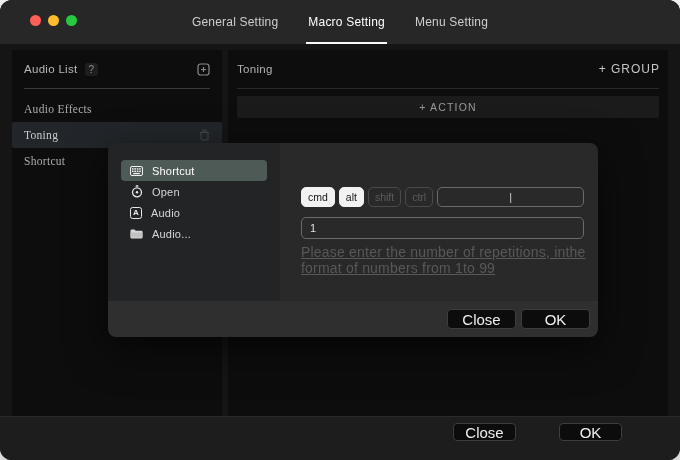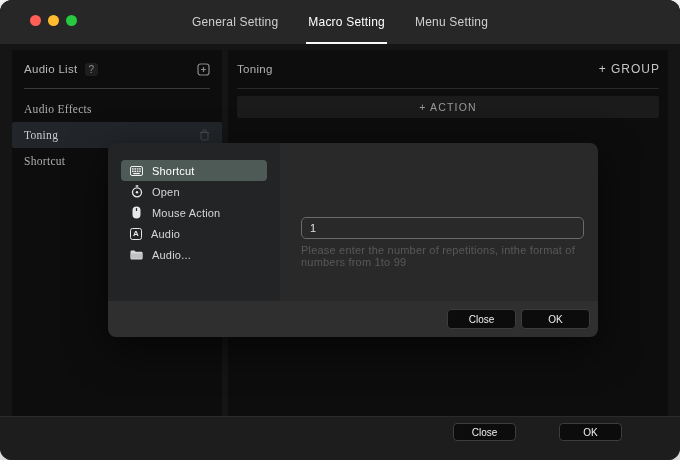--- a/index.html
+++ b/index.html
@@ -75,21 +75,21 @@
     font-size: 10.5px; color: #9a9a9a; letter-spacing: 1.2px;
   }
 
   
   .win-footer {
     position: absolute; left: 0; right: 0; bottom: 0; height: 44px;
     background: #1d1d1d; border-top: 1px solid #2a2a2a;
   }
   .btn {
     background: #0c0c0c; border: 1px solid #3d3d3d; border-radius: 4px;
-    color: #f0f0f0; font-size: 10px; display: flex; align-items: center; justify-content: center;
+    color: #f0f0f0; font-size: 15px; display: flex; align-items: center; justify-content: center;
     font-family: "Liberation Sans", sans-serif;
   }
   .win-footer .btn { position: absolute; top: 6px; width: 63px; height: 18px; }
   .win-close { right: 164px; }
   .win-ok { right: 58px; }
 
   
   .modal {
     position: absolute; left: 108px; top: 143px; width: 490px; height: 194px;
     border-radius: 8px; overflow: hidden; display: flex; flex-direction: column;
@@ -119,21 +119,21 @@
   .caret { color: #d0d0d0; font-size: 11px; }
 
   .repeat-input {
     position: absolute; left: 21px; right: 14px; top: 74px; height: 22px;
     background: transparent; border: 1px solid #6a6a6a; border-radius: 5px;
     color: #e0e0e0; font-size: 11px; padding: 0 8px; outline: none; width: calc(100% - 35px);
     font-family: "Liberation Sans", sans-serif;
   }
   .helper {
     position: absolute; left: 21px; right: 10px; top: 101px;
-    font-size: 11px; color: #585858; letter-spacing: .2px;
+    font-size: 14px; color: #585858; letter-spacing: .2px; text-decoration: underline;
   }
 
   .modal-footer {
     height: 36px; background: #2f2f2f; display: flex; align-items: center;
     justify-content: flex-end; gap: 5px; padding-right: 8px;
   }
   .modal-footer .btn { width: 69px; height: 20px; }
 </style>
 </head>
 <body>
@@ -231,47 +231,47 @@
           <span class="micon">
             <svg width="12" height="13" viewBox="0 0 12 13">
               <circle cx="6" cy="7.3" r="4.5" fill="none" stroke="#e8e8e8" stroke-width="1.3"></circle>
               <rect x="4.6" y="0.3" width="2.8" height="1.5" rx="0.5" fill="#e8e8e8"></rect>
               <circle cx="6" cy="7.3" r="1.2" fill="#e8e8e8"></circle>
             </svg>
           </span>
           <span>Open</span>
         </div>
 
-        <div class="menu-item">
-          <span class="micon">
-            <svg width="9" height="13" viewBox="0 0 9 13">
-              <rect x="0.5" y="0.5" width="8" height="12" rx="4" fill="#e8e8e8"></rect>
-              <rect x="3.9" y="2" width="1.2" height="3" rx="0.6" fill="#232426"></rect>
-            </svg>
-          </span>
-          <span>Mouse Action</span>
-        </div>
 
         <div class="menu-item">
           <span class="micon" style="width:12px;height:12px;border:1.2px solid #e8e8e8;border-radius:2.5px;display:flex;align-items:center;justify-content:center;font-size:8px;font-weight:bold;color:#e8e8e8;">A</span>
           <span>Audio</span>
         </div>
 
         <div class="menu-item">
           <span class="micon">
             <svg width="13" height="11" viewBox="0 0 13 11">
               <path d="M0.5 2.5 a1 1 0 0 1 1-1 h3 l1.2 1.3 h5.8 a1 1 0 0 1 1 1 v5.7 a1 1 0 0 1 -1 1 h-10 a1 1 0 0 1 -1-1 z" fill="#d8d8d8"></path>
               <path d="M0.5 4.5 h12 v4 a1 1 0 0 1 -1 1 h-10 a1 1 0 0 1 -1-1 z" fill="#c2c2c2"></path>
             </svg>
           </span>
           <span>Audio...</span>
         </div>
       </div>
 
       <div class="modal-content">
+        <div class="mod-row">
+          <div class="mod-key active">cmd</div>
+          <div class="mod-key active">alt</div>
+          <div class="mod-key inactive">shift</div>
+          <div class="mod-key inactive">ctrl</div>
+          <div class="key-input">
+            <span class="caret">|</span>
+          </div>
+        </div>
 
         <input class="repeat-input" type="text" value="1" style="">
 
         <div class="helper">Please enter the number of repetitions, inthe format of numbers from 1to 99</div>
       </div>
     </div>
 
     <div class="modal-footer">
       <div class="btn">Close</div>
       <div class="btn">OK</div>

